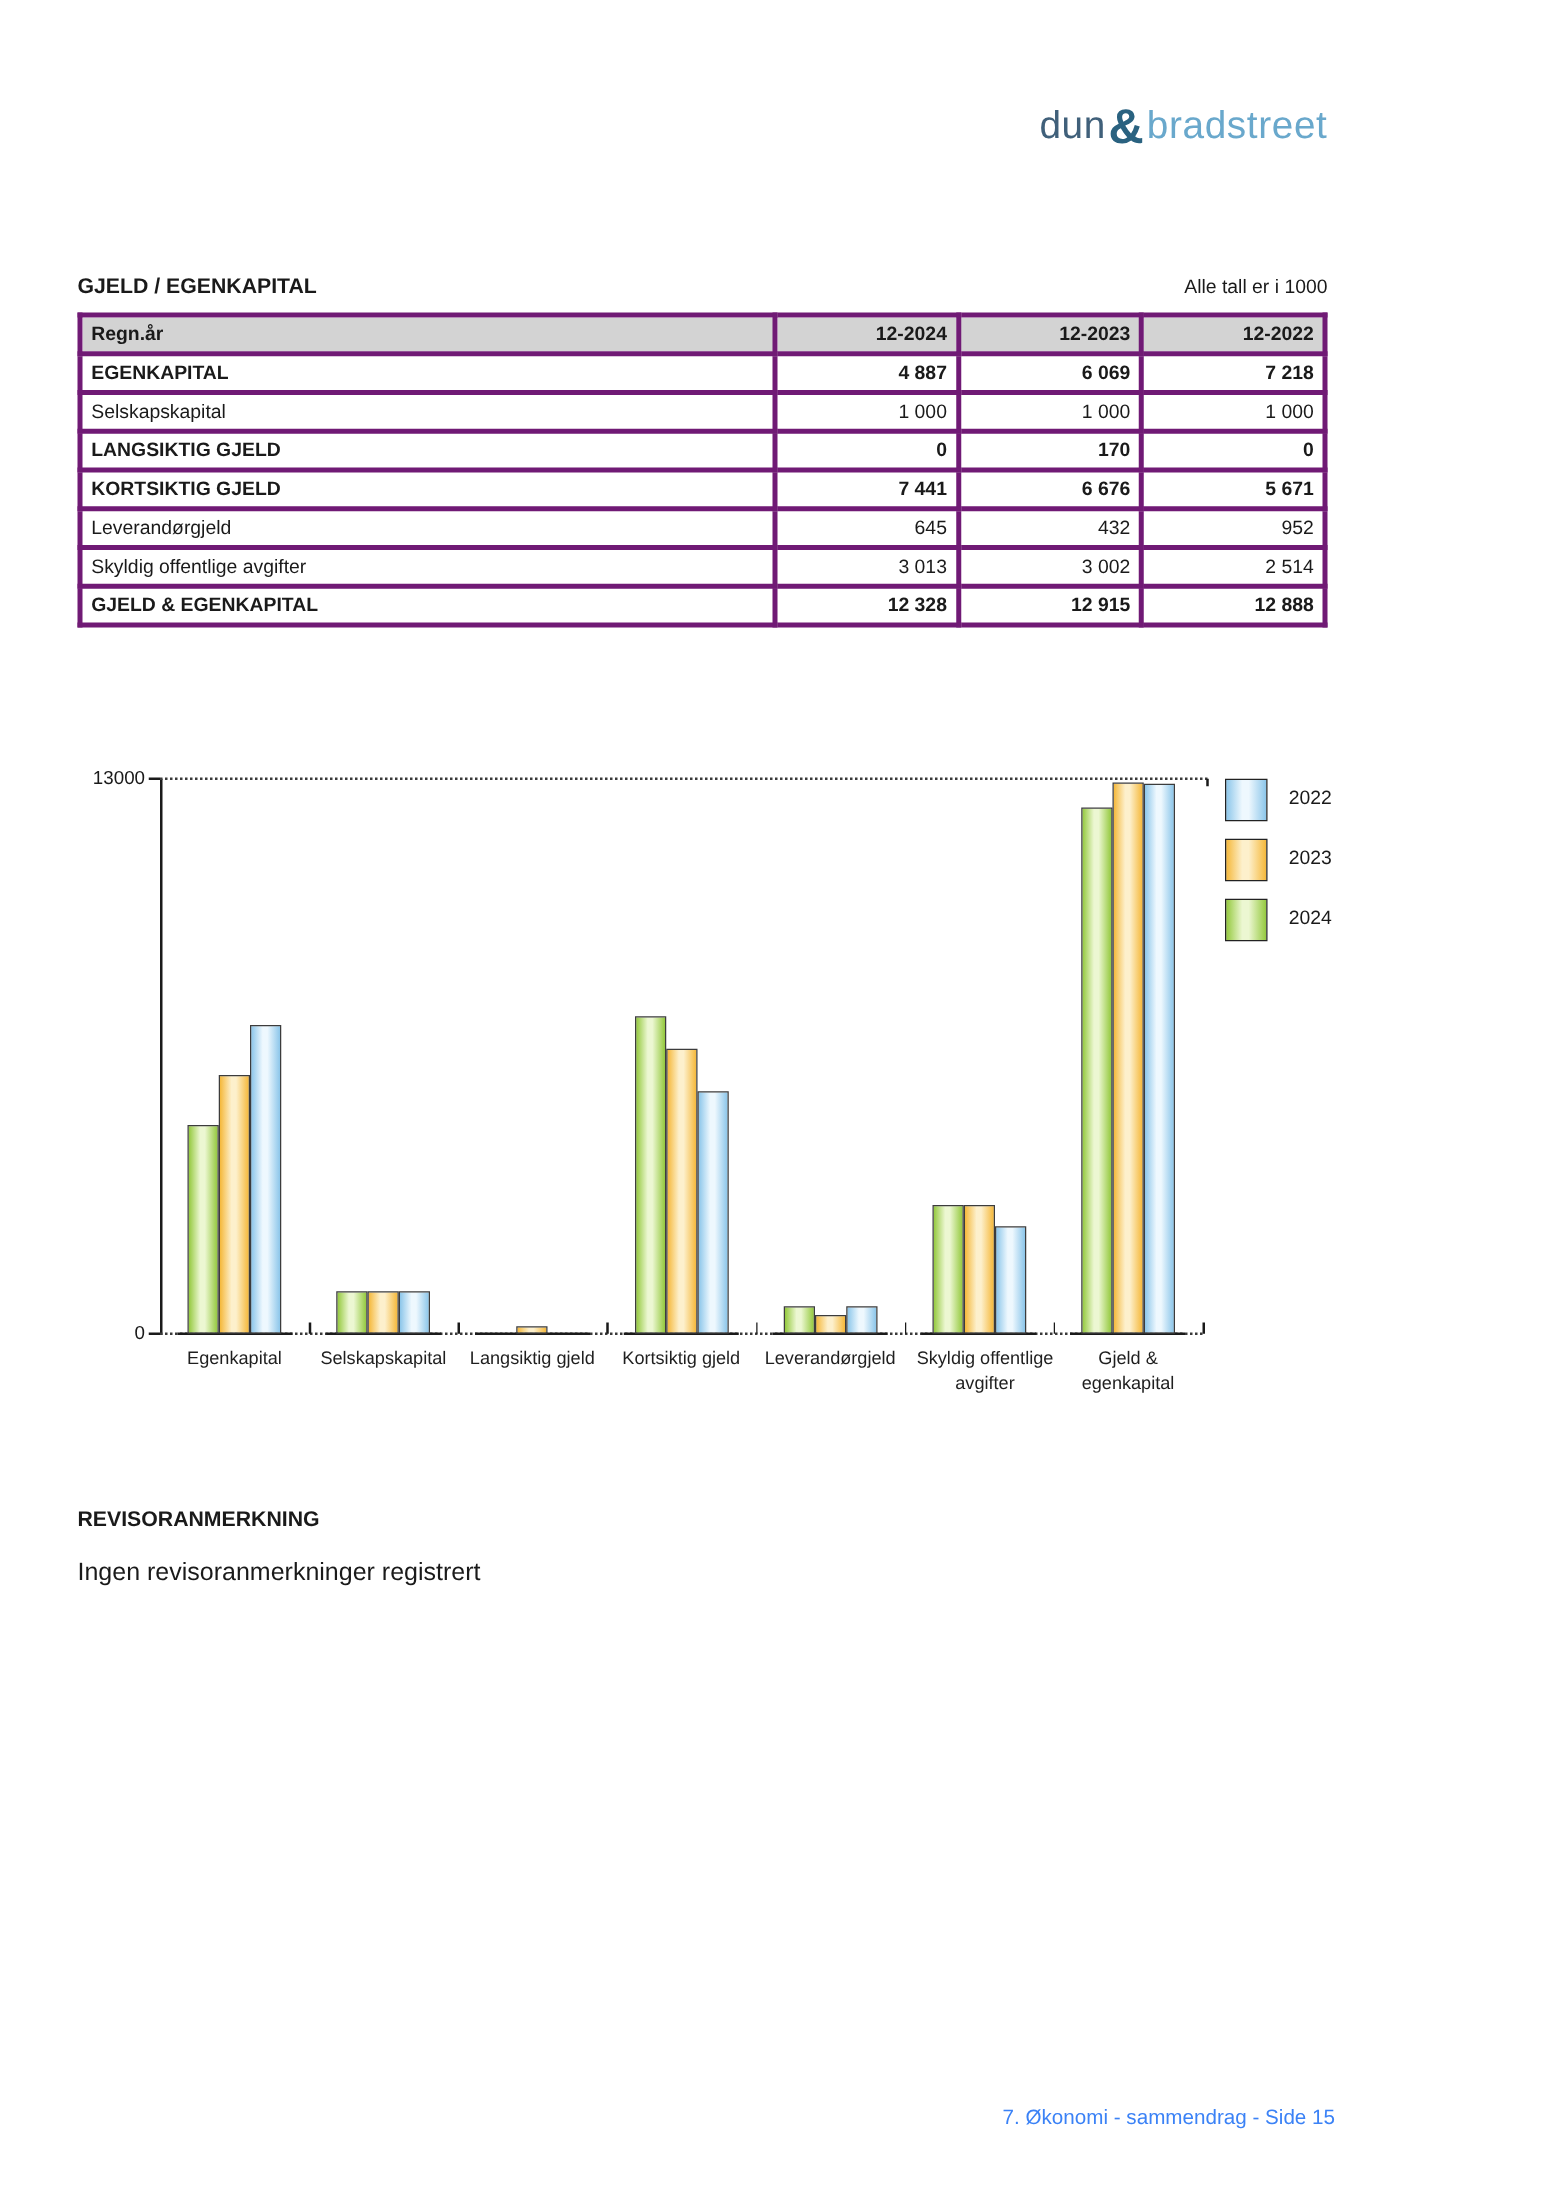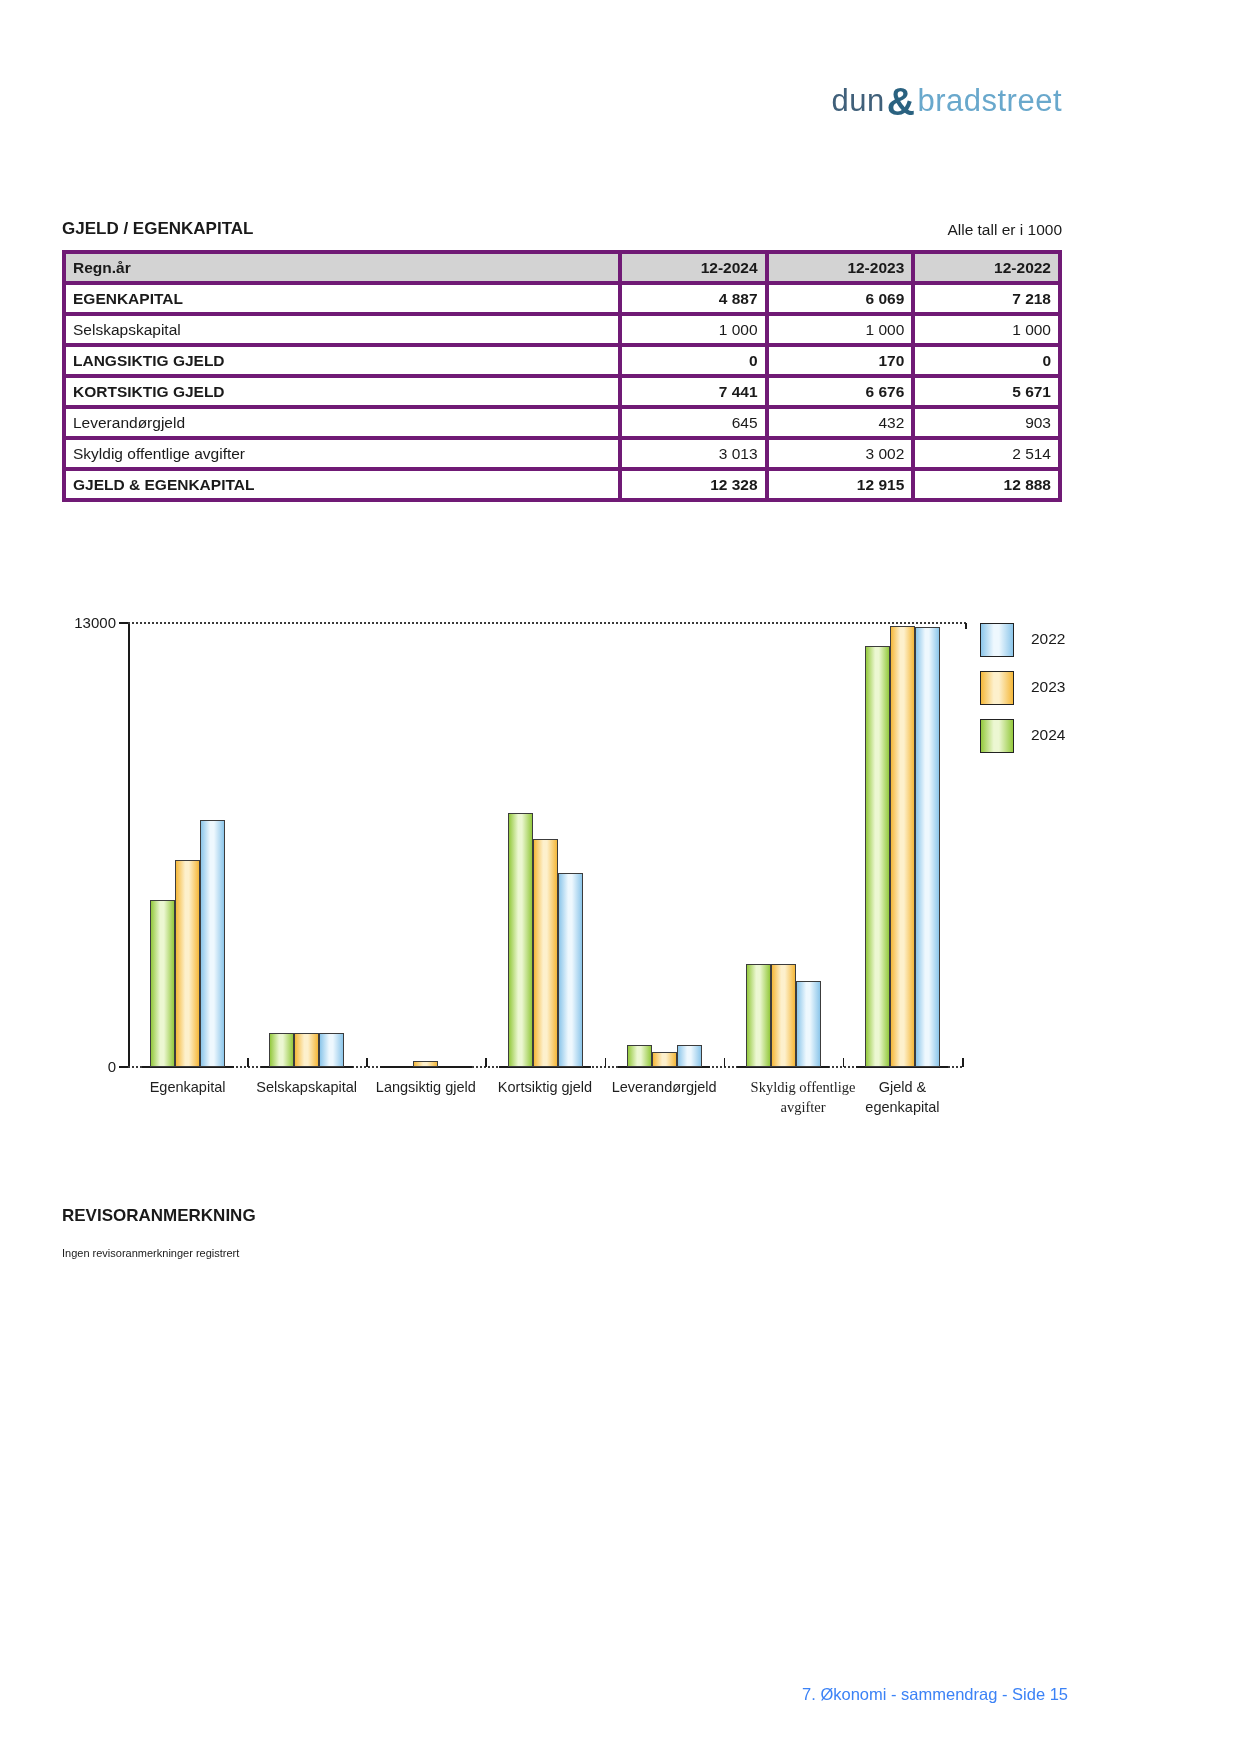--- a/index.html
+++ b/index.html
@@ -29,21 +29,21 @@
   .chart{position:absolute; left:0; top:0; width:100%; height:100%;}
   .bar{position:absolute; border:1px solid #3c3c3c; box-sizing:border-box;}
   .axisline,.solid,.tick{position:absolute; background:#1a1a1a;}
   .dash{position:absolute; height:0; border-top:2px dotted #3a3a3a;}
   .ylab{position:absolute; width:58px; text-align:right; font-size:15px;}
   .cat{position:absolute; width:170px; text-align:center; font-size:14.5px; line-height:20px; color:#1f1f1f;}
   .swatch{position:absolute; width:34px; height:34px; border:1px solid #222; box-sizing:border-box;}
   .leglab{position:absolute; font-size:15.5px;}
   
   .rev-head{position:absolute; left:62px; top:1206px; font-weight:bold; font-size:17px;text-align:center;}
-  .rev-body{position:absolute; left:62px; top:1247px; font-size:11px;}
+  .rev-body{position:absolute; left:62px; top:1247px; font-size:20px;}
   .footer{position:absolute; right:173px; top:1685px; font-size:16.5px; color:#3b82f6;}
 </style>
 </head>
 <body>
 
 <div class="page">
 
   <div class="logo">
     <span class="dun">dun</span><span class="amp">&amp;</span><span class="brad">bradstreet</span>
   </div>
@@ -84,21 +84,21 @@
         <tr class="bold">
           <td>KORTSIKTIG GJELD</td>
           <td>7 441</td>
           <td>6 676</td>
           <td>5 671</td>
         </tr>
         <tr>
           <td>Leverandørgjeld</td>
           <td>645</td>
           <td>432</td>
-          <td>903</td>
+          <td>952</td>
         </tr>
         <tr>
           <td>Skyldig offentlige avgifter</td>
           <td>3 013</td>
           <td>3 002</td>
           <td>2 514</td>
         </tr>
         <tr class="bold">
           <td>GJELD &amp; EGENKAPITAL</td>
           <td>12 328</td>
@@ -153,21 +153,21 @@
       <div class="bar" style="left: 651.643px; top: 1052px; width: 25px; height: 15px; background: linear-gradient(90deg, rgb(245, 184, 58) 0%, rgb(253, 240, 204) 40%, rgb(253, 240, 204) 56%, rgb(245, 184, 58) 100%);"></div>
       <div class="bar" style="left: 676.643px; top: 1045px; width: 25px; height: 22px; background: linear-gradient(90deg, rgb(140, 198, 234) 0%, rgb(238, 248, 254) 40%, rgb(238, 248, 254) 56%, rgb(140, 198, 234) 100%);"></div>
       <div class="cat" style="left: 579.143px; top: 1077px;">
         <div>Leverandørgjeld</div>
       </div>
       <div class="solid" style="left: 737.286px; top: 1066px; width: 92px; height: 1.5px;"></div>
       <div class="tick" style="left: 842.857px; top: 1058px; width: 1.5px; height: 9px;"></div>
       <div class="bar" style="left: 745.786px; top: 964px; width: 25px; height: 103px; background: linear-gradient(90deg, rgb(148, 201, 62) 0%, rgb(236, 247, 210) 40%, rgb(236, 247, 210) 56%, rgb(148, 201, 62) 100%);"></div>
       <div class="bar" style="left: 770.786px; top: 964px; width: 25px; height: 103px; background: linear-gradient(90deg, rgb(245, 184, 58) 0%, rgb(253, 240, 204) 40%, rgb(253, 240, 204) 56%, rgb(245, 184, 58) 100%);"></div>
       <div class="bar" style="left: 795.786px; top: 981px; width: 25px; height: 86px; background: linear-gradient(90deg, rgb(140, 198, 234) 0%, rgb(238, 248, 254) 40%, rgb(238, 248, 254) 56%, rgb(140, 198, 234) 100%);"></div>
-      <div class="cat" style="left: 718px; top: 1077px; font-family: Liberation Serif, serif;">
+      <div class="cat" style="left: 703px; top: 1077px;">
         <div>Skyldig offentlige</div>
         <div>avgifter</div>
       </div>
       <div class="solid" style="left: 856.429px; top: 1066px; width: 92px; height: 1.5px;"></div>
       <div class="tick" style="left: 962px; top: 1058px; width: 1.5px; height: 9px;"></div>
       <div class="bar" style="left: 864.929px; top: 646px; width: 25px; height: 421px; background: linear-gradient(90deg, rgb(148, 201, 62) 0%, rgb(236, 247, 210) 40%, rgb(236, 247, 210) 56%, rgb(148, 201, 62) 100%);"></div>
       <div class="bar" style="left: 889.929px; top: 626px; width: 25px; height: 441px; background: linear-gradient(90deg, rgb(245, 184, 58) 0%, rgb(253, 240, 204) 40%, rgb(253, 240, 204) 56%, rgb(245, 184, 58) 100%);"></div>
       <div class="bar" style="left: 914.929px; top: 627px; width: 25px; height: 440px; background: linear-gradient(90deg, rgb(140, 198, 234) 0%, rgb(238, 248, 254) 40%, rgb(238, 248, 254) 56%, rgb(140, 198, 234) 100%);"></div>
       <div class="cat" style="left: 817.429px; top: 1077px;">
         <div>Gjeld &amp;</div>

